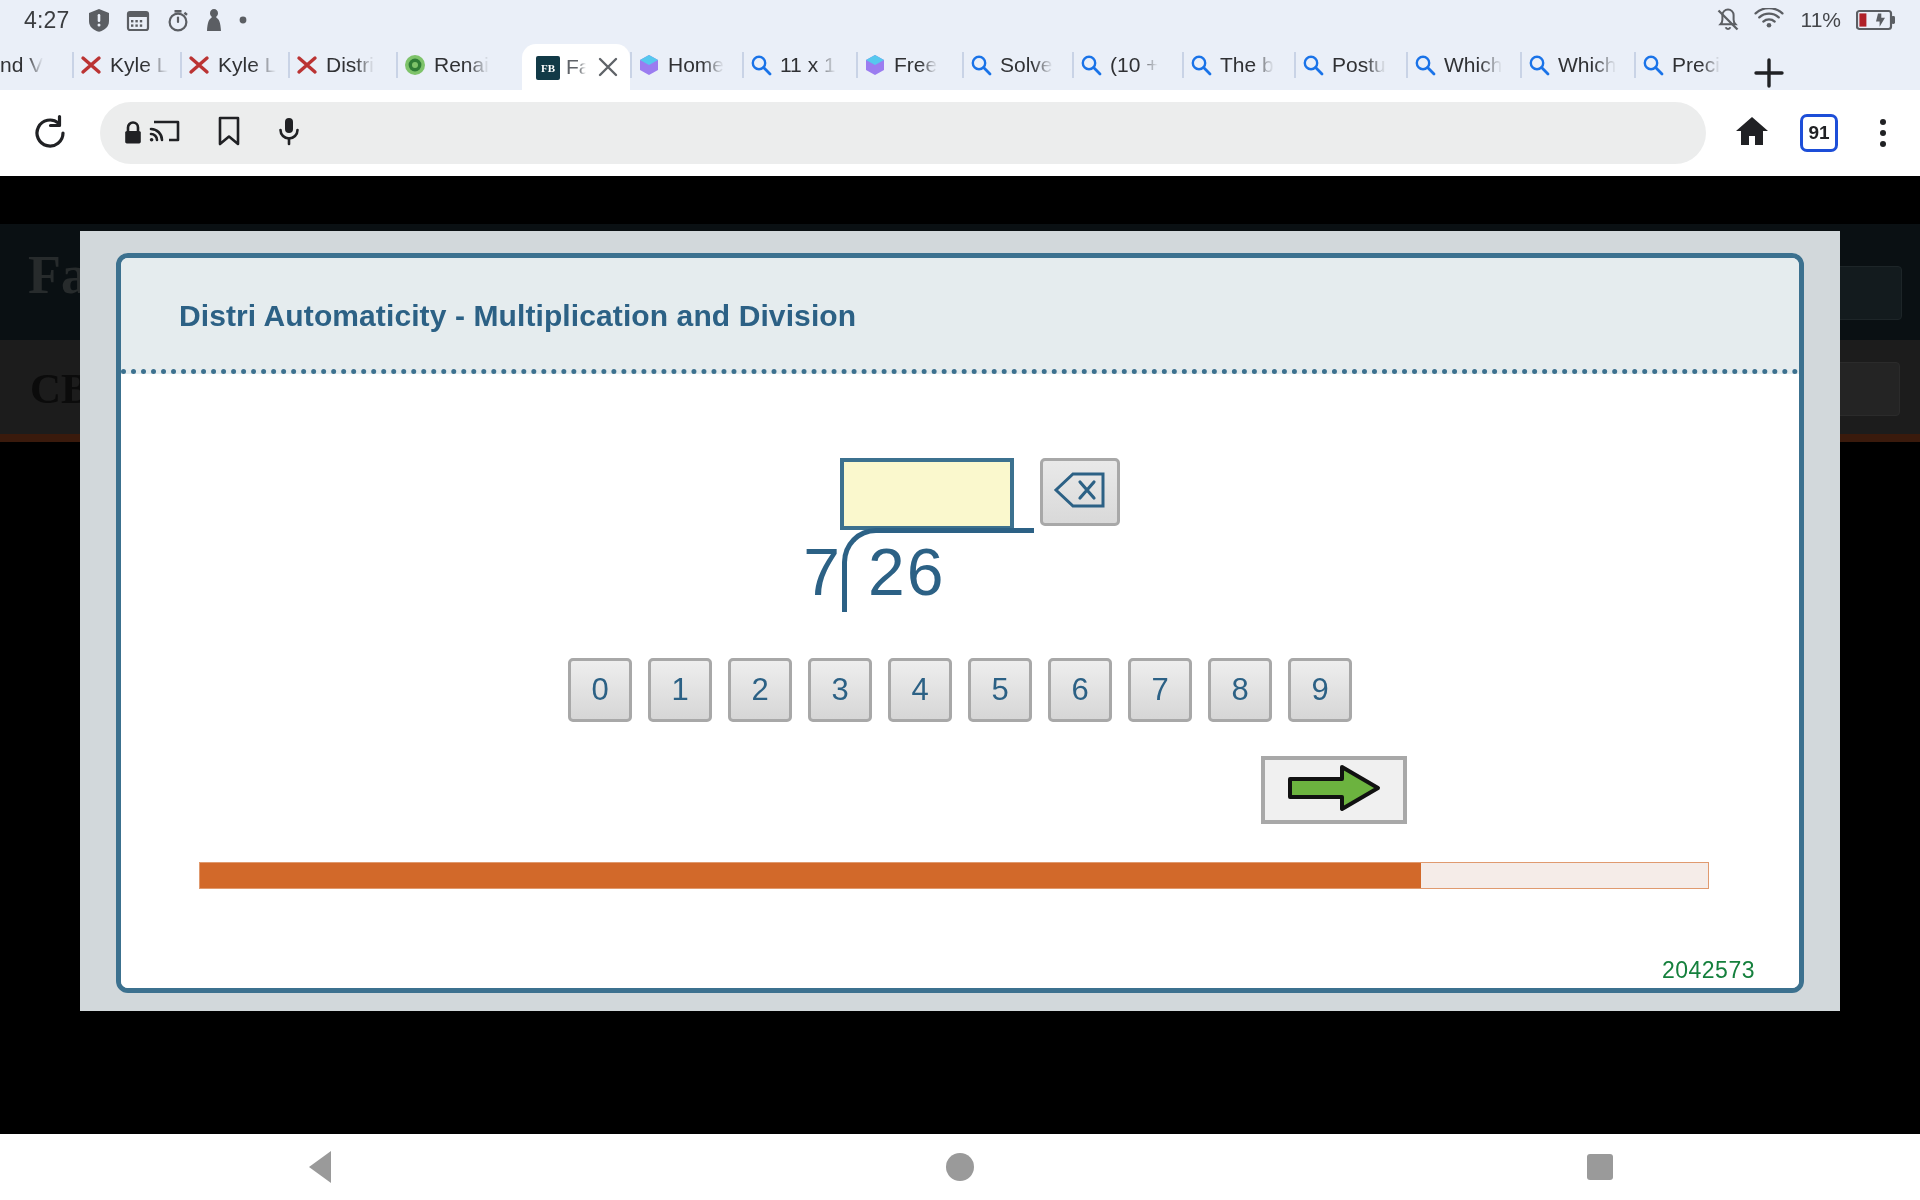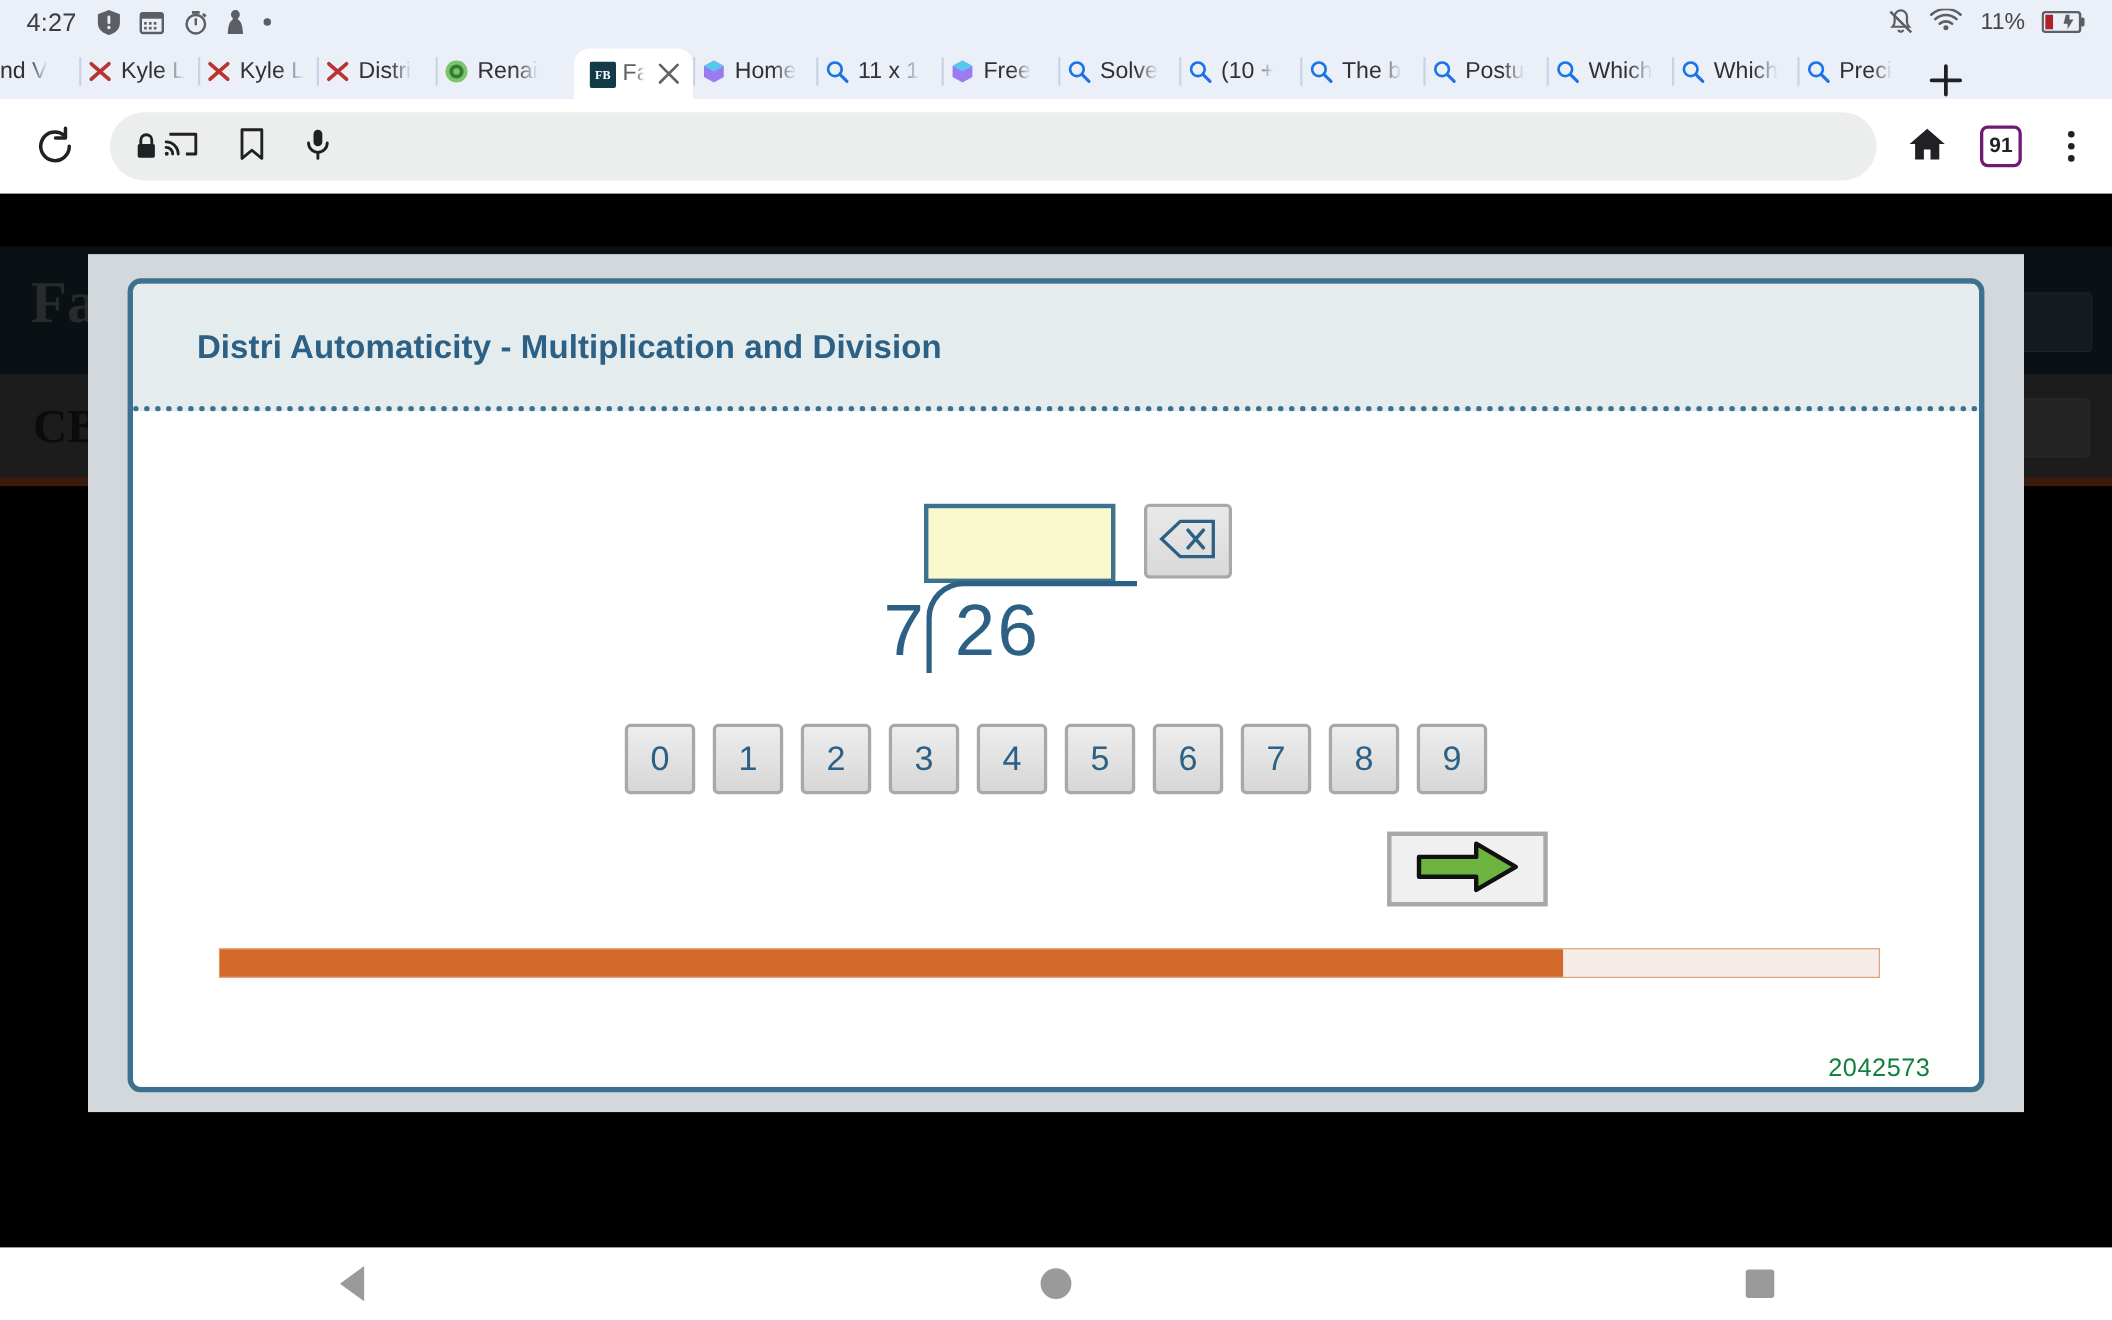--- a/index.html
+++ b/index.html
@@ -60,21 +60,21 @@
     display: flex; align-items: center; padding: 0 18px; overflow: hidden;
   }
   .lock-ico { width: 30px; height: 30px; flex: 0 0 auto; display:flex; align-items:center; justify-content:center; }
   .url-text {
     font-size: 24px; color: #202124; margin-left: 14px; white-space: nowrap;
     overflow: hidden; text-overflow: clip; flex: 1 1 auto;
   }
   .omni-actions { display: flex; align-items: center; gap: 34px; padding-right: 10px; flex: 0 0 auto; }
   .tb-actions { display: flex; align-items: center; gap: 30px; margin-left: 28px; flex: 0 0 auto; }
   .tabcount {
-    width: 38px; height: 38px; border: 3px solid #701a75; border-radius: 7px;
+    width: 38px; height: 38px; border: 3px solid #1d4ed8; border-radius: 7px;
     display: flex; align-items: center; justify-content: center;
     font-size: 19px; font-weight: bold; color: #202124;
   }
   .kebab { width: 30px; display: flex; flex-direction: column; align-items: center; gap: 5px; }
   .kebab i { width: 6px; height: 6px; border-radius: 50%; background: #202124; display: block; }
 
   
   .pagearea {
     position: absolute; left: 0; top: 176px; width: 1920px; height: 1110px;
     background: #000000; overflow: hidden;

